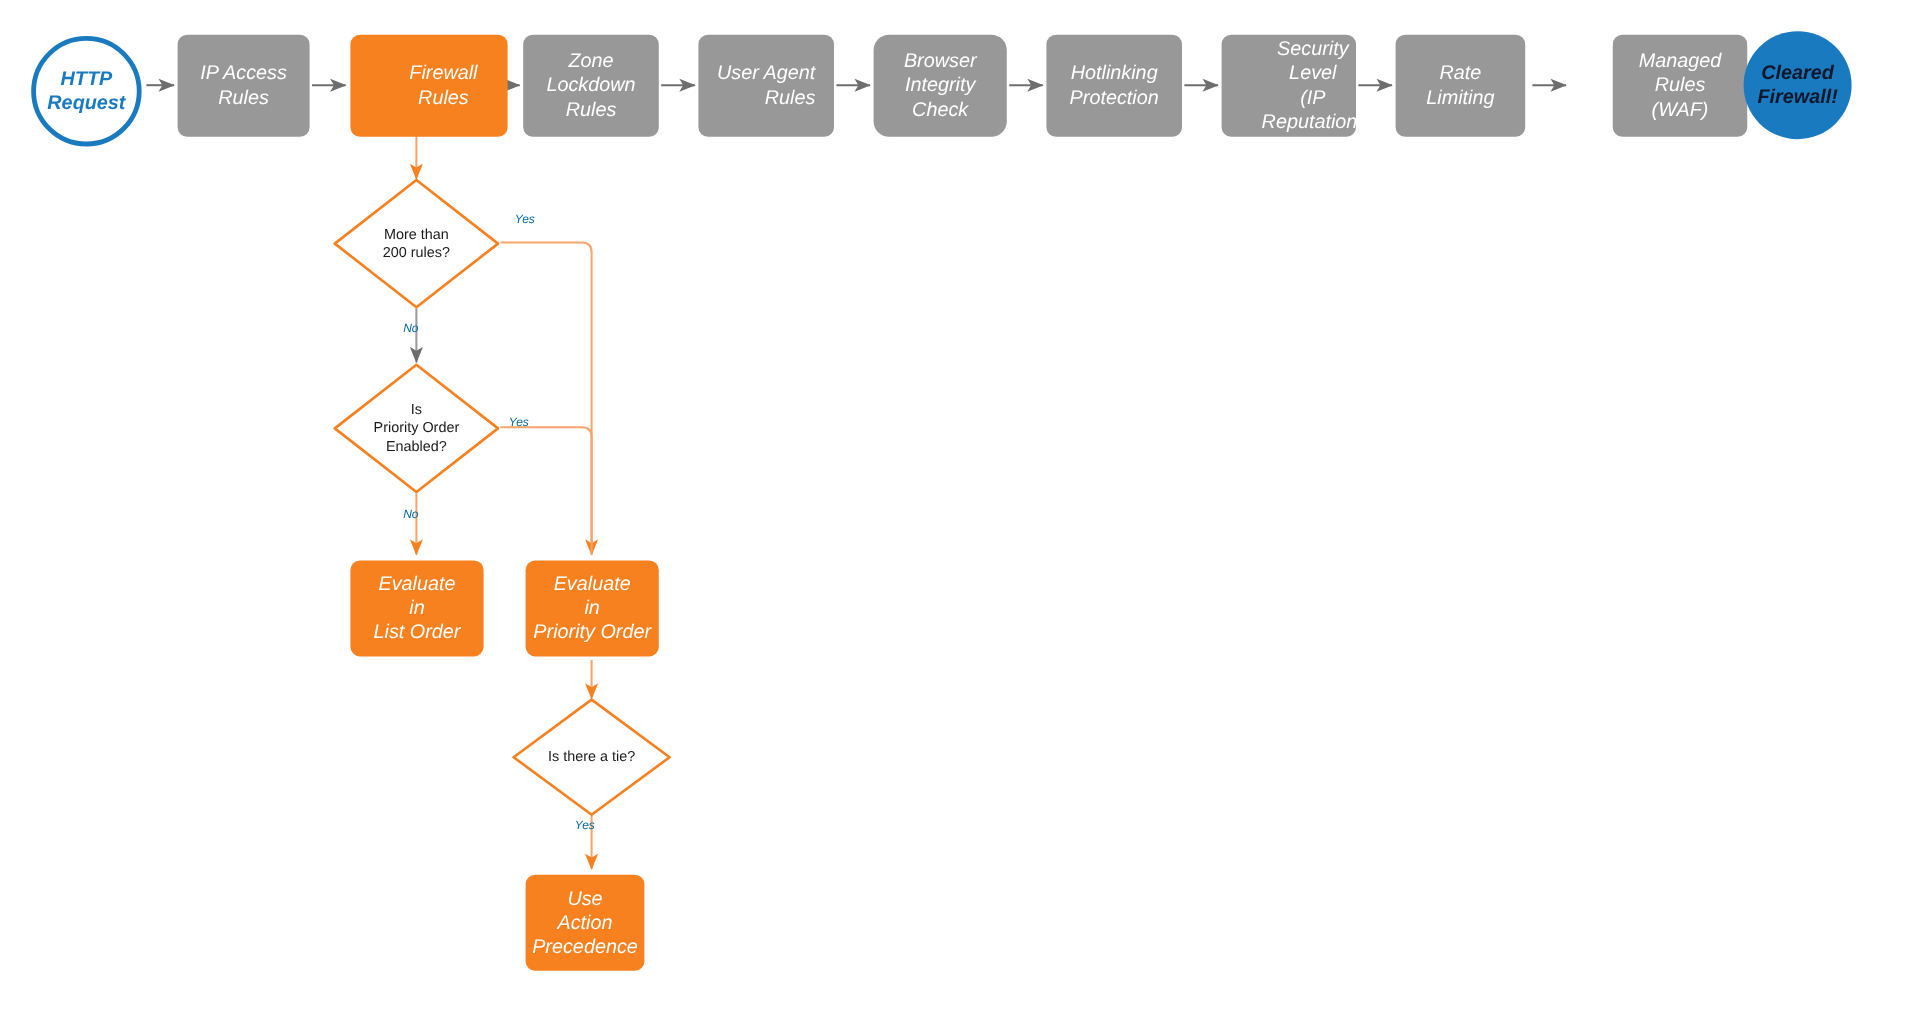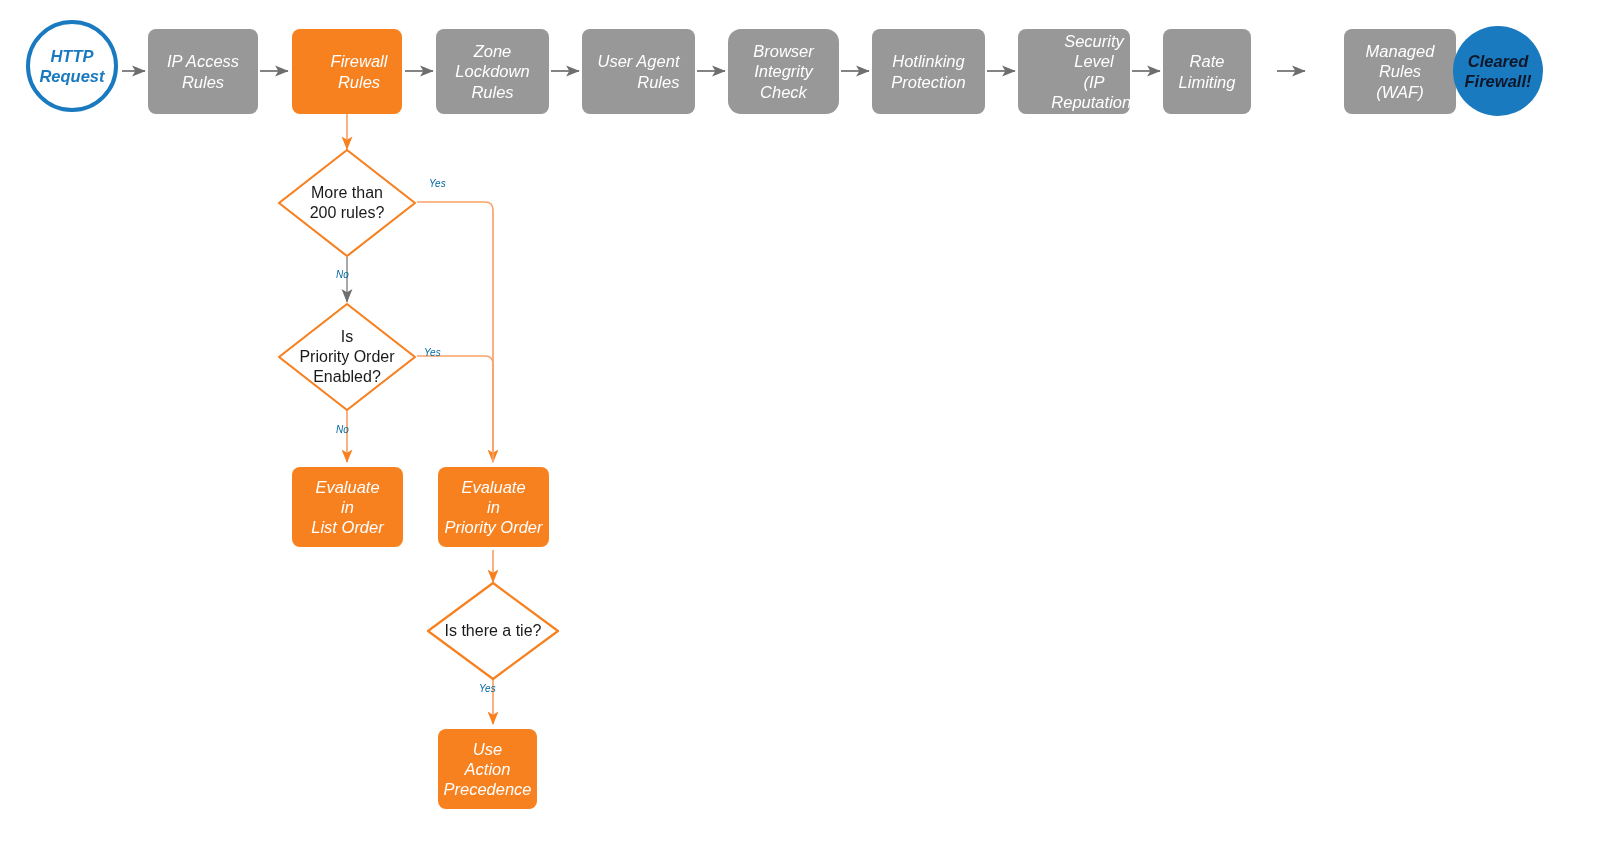--- a/index.html
+++ b/index.html
@@ -90,21 +90,21 @@
     position: absolute;
     left: 0;
     top: 0;
     width: 100%;
     height: 100%;
     display: flex;
     align-items: center;
     justify-content: center;
     text-align: center;
     color: #1a1a1a;
-    font-size: 16px;
+    font-size: 12px;
     line-height: 1.26;
     white-space: pre-line;
   }
 
   
   .edge-label {
     position: absolute;
     font-size: 10px;
     font-style: italic;
     color: #0369a1;
@@ -160,48 +160,48 @@
      down to Evaluate in List Order --&gt;
     <path d="M347,411 L347,462" stroke="#f9a46a" stroke-width="1.7" fill="none" marker-end="url(#arrow-orange)"></path>
 
     
     <path d="M493,550 L493,582" stroke="#f9a46a" stroke-width="1.7" fill="none" marker-end="url(#arrow-orange)"></path>
 
      Use Action Precedence --&gt;
     <path d="M493,680 L493,724" stroke="#f9a46a" stroke-width="1.7" fill="none" marker-end="url(#arrow-orange)"></path>
   </svg>
 
-  <div class="node term hollow mline" style="left:26px; top:20px; width:92px; height:92px;">HTTP
+  <div class="node term hollow mline" style="left:26px; top:30px; width:92px; height:92px;">HTTP
 Request</div>
 
   <div class="node proc gray mline" style="left:148px; top:29px; width:110px; height:85px;">IP Access
 Rules</div>
 
-  <div class="node proc orange mline" style="left:292px; top:29px; width:110px; height:85px;padding-left:24px;">Firewall
+  <div class="node proc orange mline" style="left:292px; top:29px; width:131px; height:85px;padding-left:24px;">Firewall
 Rules</div>
 
   <div class="node proc gray mline" style="left:436px; top:29px; width:113px; height:85px;">Zone
 Lockdown
 Rules</div>
 
   <div class="node proc gray mline" style="left:582px; top:29px; width:113px; height:85px;text-align:right;">User Agent
 Rules</div>
 
   <div class="node proc gray mline" style="left:728px; top:29px; width:111px; height:85px;border-radius:13px;">Browser
 Integrity
 Check</div>
 
   <div class="node proc gray mline" style="left:872px; top:29px; width:113px; height:85px;">Hotlinking
 Protection</div>
 
   <div class="node proc gray mline" style="left:1018px; top:29px; width:112px; height:85px;padding-left:40px;">Security
 Level
 (IP Reputation)</div>
 
-  <div class="node proc gray mline" style="left:1163px; top:29px; width:88px; height:85px;">Rate
+  <div class="node proc gray mline" style="left:1163px; top:29px; width:108px; height:85px;">Rate
 Limiting</div>
 
   <div class="node proc gray mline" style="left:1344px; top:29px; width:112px; height:85px;">Managed
 Rules
 (WAF)</div>
 
   <div class="node term filled mline" style="left:1453px; top:26px; width:90px; height:90px;">Cleared
 Firewall!</div>
 
   <div class="decision" style="left:277px; top:148px; width:140px; height:110px;">

